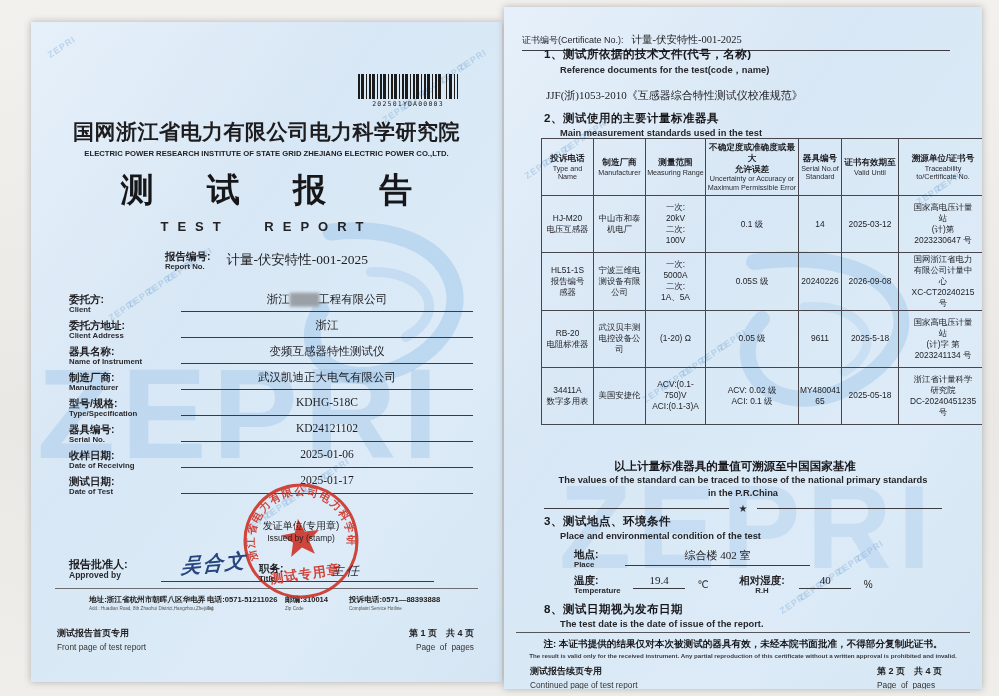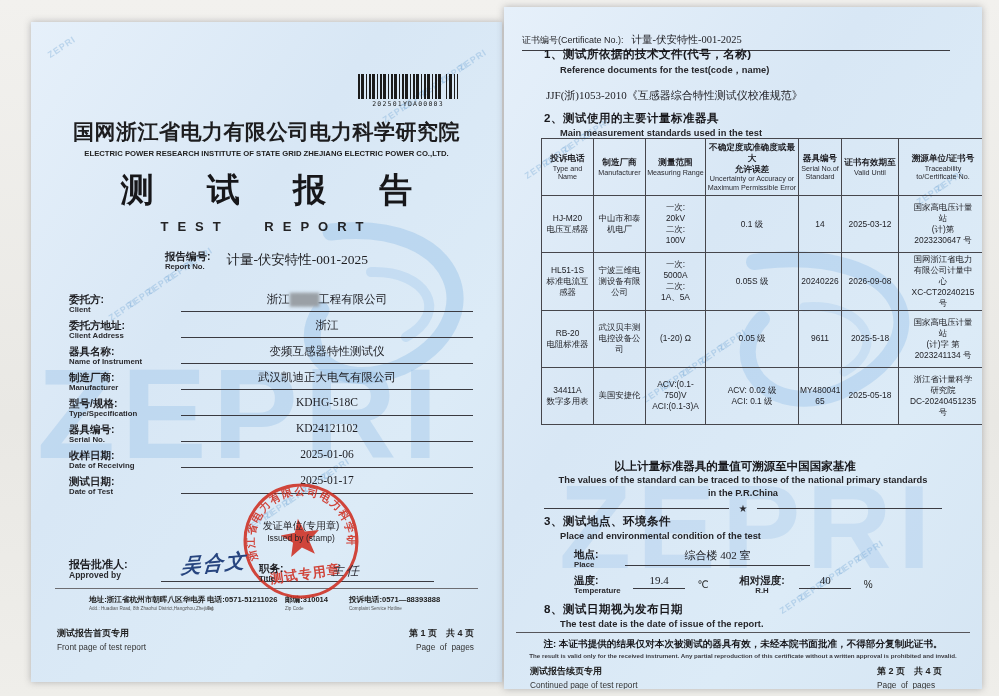--- a/index.html
+++ b/index.html
@@ -413,21 +413,21 @@
         <td>0.1 级</td>
         <td>14</td>
         <td>2025-03-12</td>
         <td>国家高电压计量
 站
 (计)第
 2023230647 号</td>
       </tr>
       <tr>
         <td>HL51-1S
-标准电流互
+报告编号
 感器</td>
         <td>宁波三维电
 测设备有限
 公司</td>
         <td>一次:
 5000A
 二次:
 1A、5A</td>
         <td>0.05S 级</td>
         <td>20240226</td>

